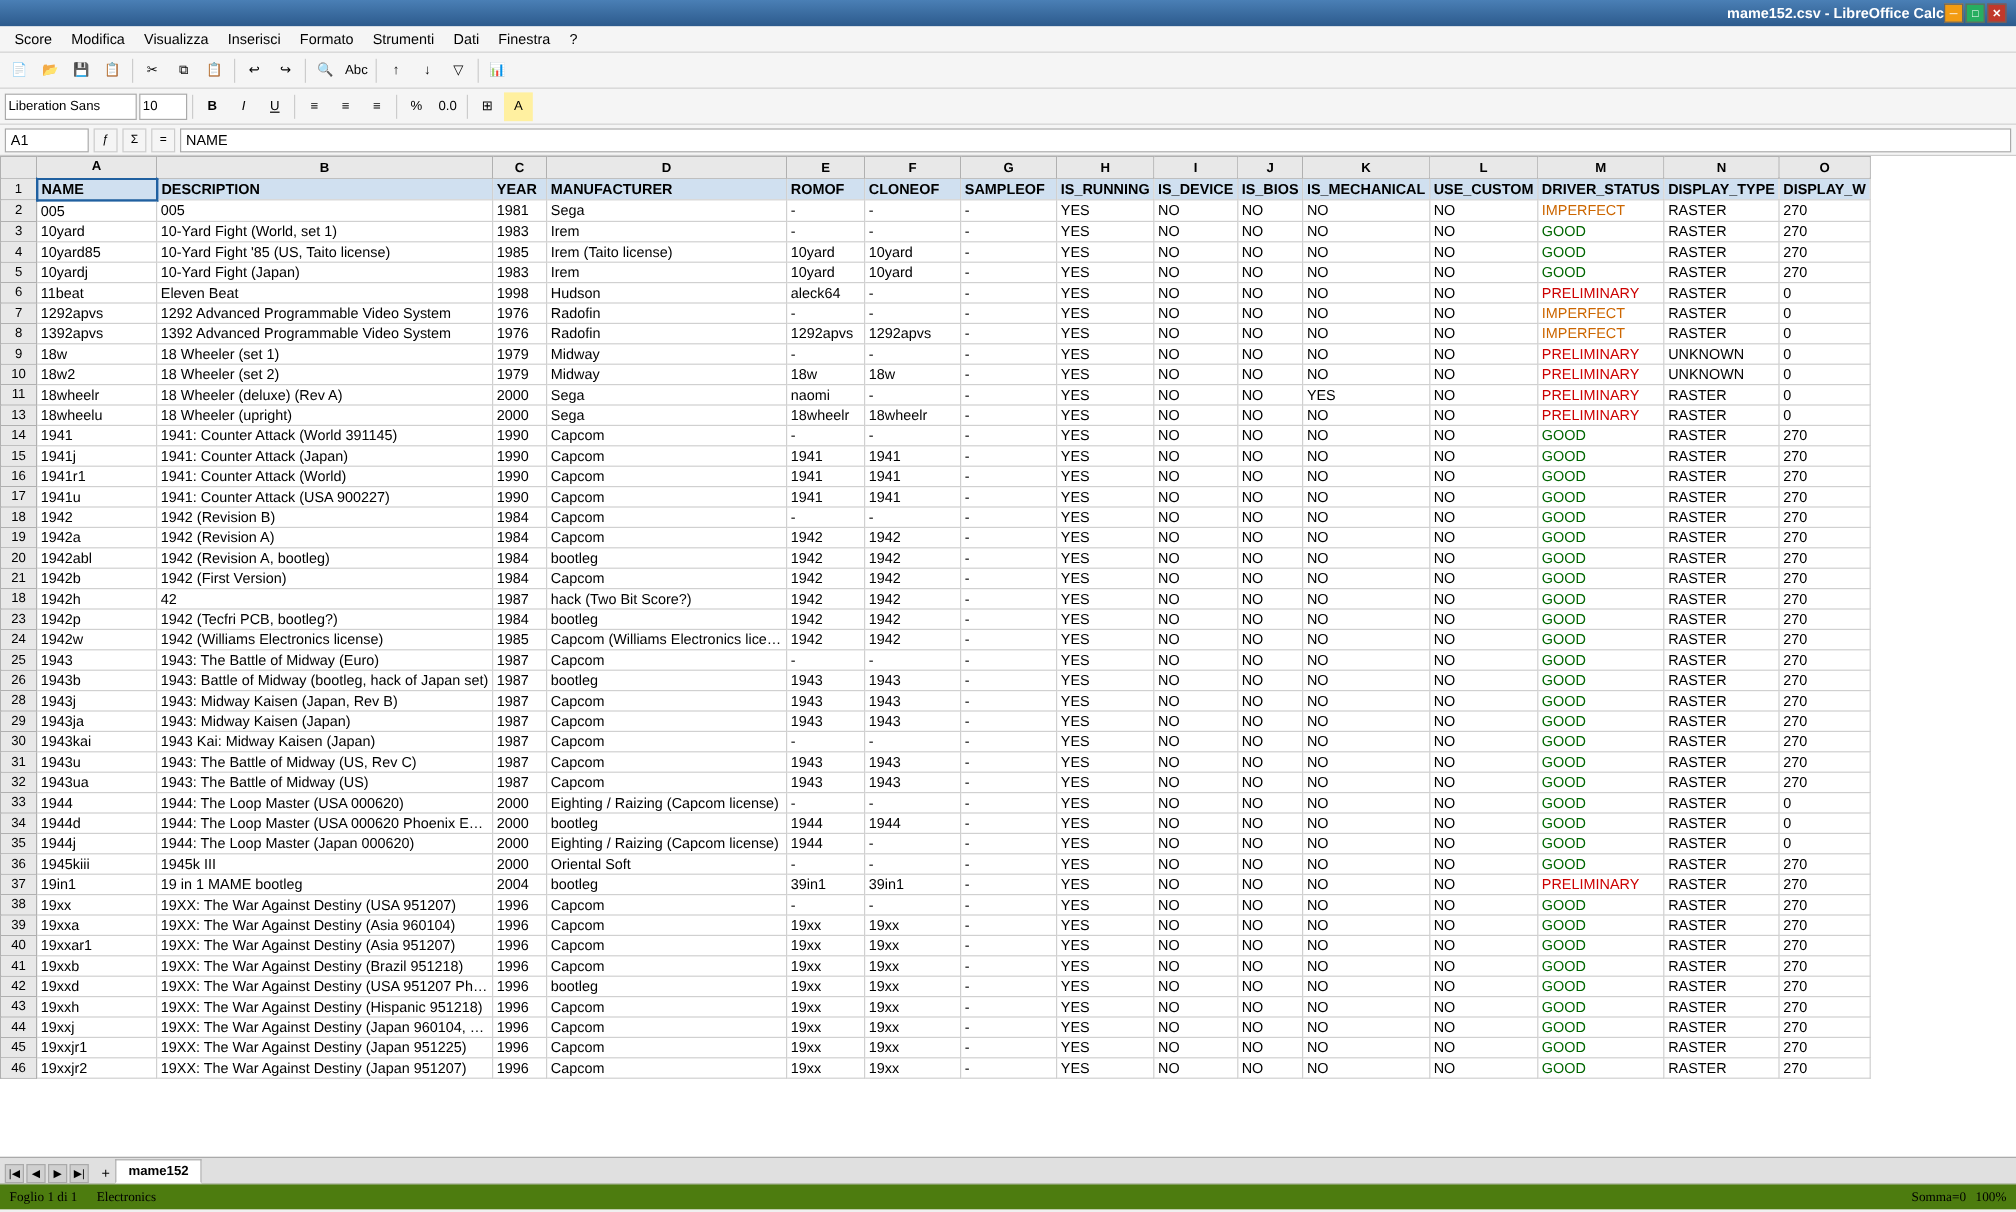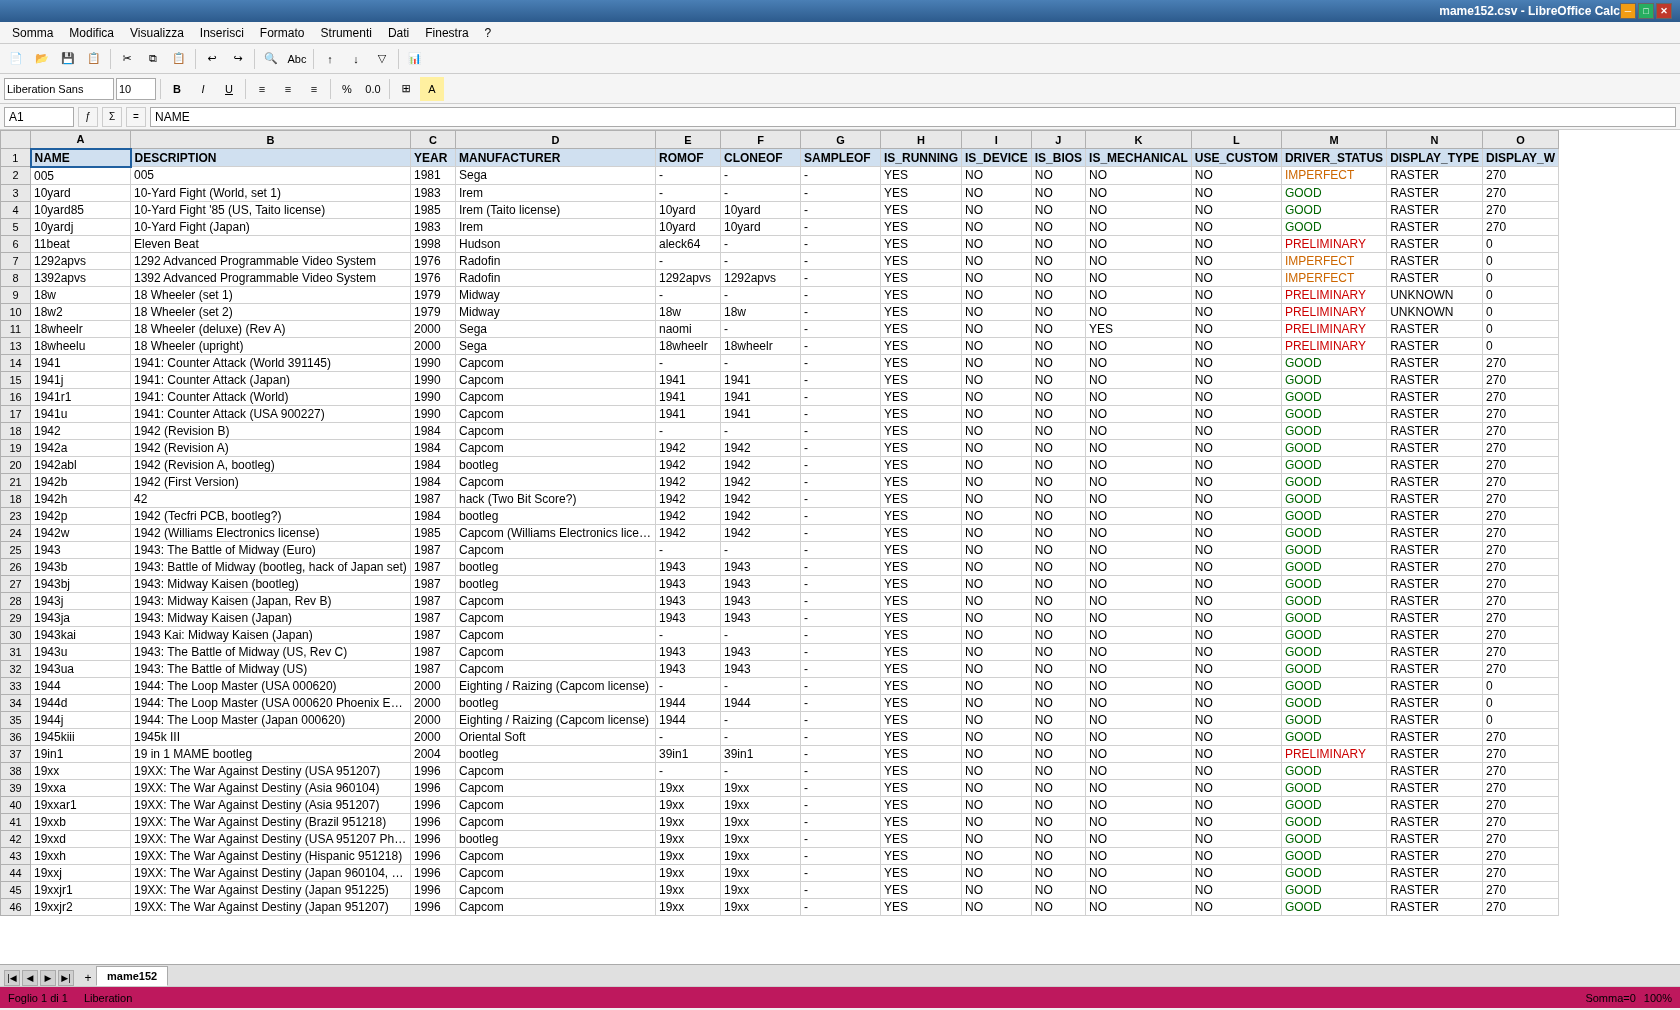--- a/index.html
+++ b/index.html
@@ -260,49 +260,50 @@
       background: transparent;
       border: 1px solid transparent;
       font-size: 12px;
       cursor: pointer;
       display: flex; align-items: center; justify-content: center;
       margin-left: 4px;
     }
 
     
     #status-bar {
-      background: #be185d;
+      background: #4d7c0f;
       border-top: 1px solid #ccc;
       height: 22px;
       display: flex;
       align-items: center;
       padding: 0 8px;
       font-size: 11px;
       justify-content: space-between;
+      font-family: Liberation Serif, serif;
     }
     .status-left { display: flex; gap: 16px; }
     .status-right { display: flex; align-items: center; gap: 8px; }
 
     
     td.cell { text-overflow: ellipsis; }
   </style>
 </head>
 <body>
 
 <div id="title-bar">
   <span class="title">mame152.csv - LibreOffice Calc</span>
   <div class="win-controls">
     <div class="win-btn min">─</div>
     <div class="win-btn max">□</div>
     <div class="win-btn close">✕</div>
   </div>
 </div>
 
 <div id="menu-bar">
-  <span class="menu-item">Somma</span>
+  <span class="menu-item">Score</span>
   <span class="menu-item">Modifica</span>
   <span class="menu-item">Visualizza</span>
   <span class="menu-item">Inserisci</span>
   <span class="menu-item">Formato</span>
   <span class="menu-item">Strumenti</span>
   <span class="menu-item">Dati</span>
   <span class="menu-item">Finestra</span>
   <span class="menu-item">?</span>
 </div>
 
@@ -825,38 +826,20 @@
             <td class="cell col-h" style="color: rgb(0, 0, 0);">YES</td>
             <td class="cell col-i" style="color: rgb(0, 0, 0);">NO</td>
             <td class="cell col-j" style="color: rgb(0, 0, 0);">NO</td>
             <td class="cell col-k" style="color: rgb(0, 0, 0);">NO</td>
             <td class="cell col-l" style="color: rgb(0, 0, 0);">NO</td>
             <td class="cell col-m" style="color: rgb(0, 102, 0);">GOOD</td>
             <td class="cell col-n">RASTER</td>
             <td class="cell col-o">270</td>
           </tr>
           <tr>
-            <td class="row-header">27</td>
-            <td class="cell col-a">1943bj</td>
-            <td class="cell col-b">1943: Midway Kaisen (bootleg)</td>
-            <td class="cell col-c">1987</td>
-            <td class="cell col-d">bootleg</td>
-            <td class="cell col-e">1943</td>
-            <td class="cell col-f">1943</td>
-            <td class="cell col-g">-</td>
-            <td class="cell col-h" style="color: rgb(0, 0, 0);">YES</td>
-            <td class="cell col-i" style="color: rgb(0, 0, 0);">NO</td>
-            <td class="cell col-j" style="color: rgb(0, 0, 0);">NO</td>
-            <td class="cell col-k" style="color: rgb(0, 0, 0);">NO</td>
-            <td class="cell col-l" style="color: rgb(0, 0, 0);">NO</td>
-            <td class="cell col-m" style="color: rgb(0, 102, 0);">GOOD</td>
-            <td class="cell col-n">RASTER</td>
-            <td class="cell col-o">270</td>
-          </tr>
-          <tr>
             <td class="row-header">28</td>
             <td class="cell col-a">1943j</td>
             <td class="cell col-b">1943: Midway Kaisen (Japan, Rev B)</td>
             <td class="cell col-c">1987</td>
             <td class="cell col-d">Capcom</td>
             <td class="cell col-e">1943</td>
             <td class="cell col-f">1943</td>
             <td class="cell col-g">-</td>
             <td class="cell col-h" style="color: rgb(0, 0, 0);">YES</td>
             <td class="cell col-i" style="color: rgb(0, 0, 0);">NO</td>
@@ -1201,19 +1184,19 @@
   <button class="tab-nav-btn">◀</button>
   <button class="tab-nav-btn">▶</button>
   <button class="tab-nav-btn">▶|</button>
   <button class="tab-add-btn">+</button>
   <div class="sheet-tab active">mame152</div>
 </div>
 
 <div id="status-bar">
   <div class="status-left">
     <span>Foglio 1 di 1</span>
-    <span>Liberation</span>
+    <span>Electronics</span>
   </div>
   <div class="status-right">
     <span>Somma=0</span>
     <span>100%</span>
   </div>
 </div>
 
 </body></html>

